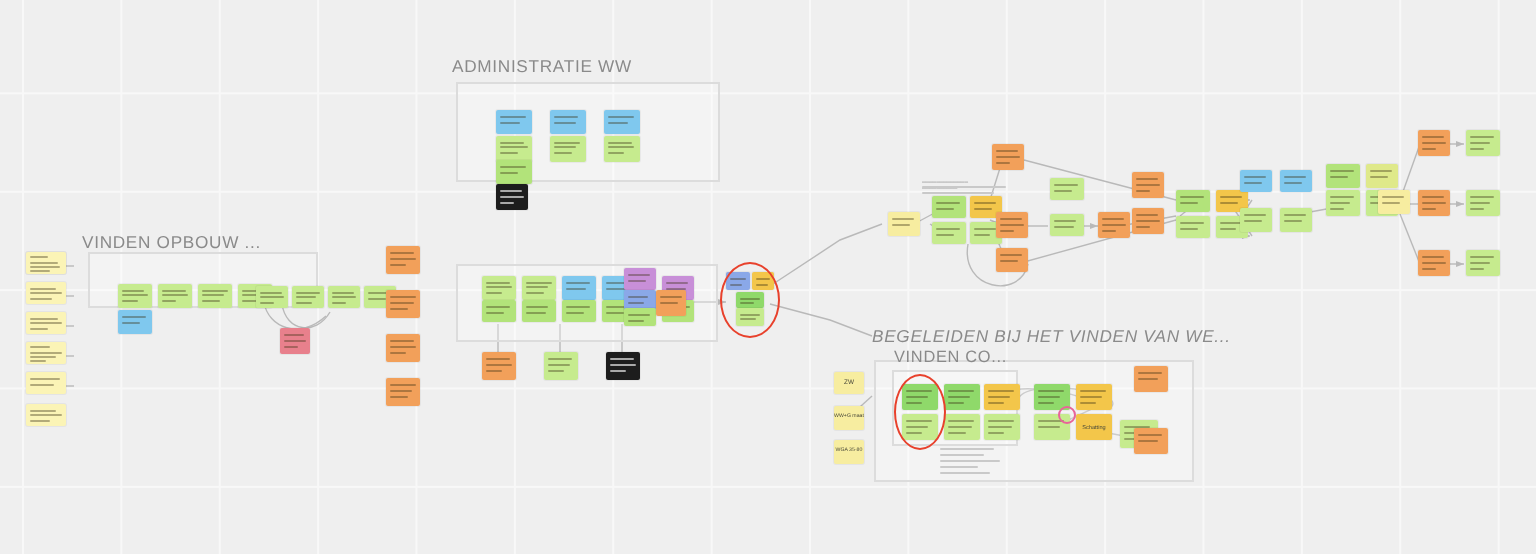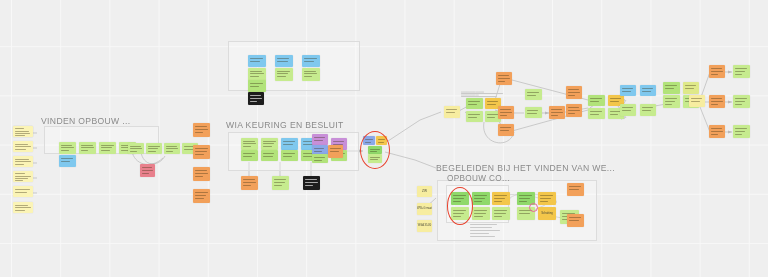--- a/index.html
+++ b/index.html
@@ -166,27 +166,27 @@
       <polygon points="732,72 728,70.5 728,73.5"></polygon>
       <polygon points="732,102 728,100.5 728,103.5"></polygon>
       <polygon points="732,132 728,130.5 728,133.5"></polygon>
     </g>
   </svg>
 
   <div class="frame" style="left:44px;top:126px;width:115px;height:28px;"></div>
   <div class="frame-title" style="left:41px;top:116px;">VINDEN OPBOUW ...</div>
 
   <div class="frame" style="left:228px;top:41px;width:132px;height:50px;"></div>
+  <div class="frame-title" style="left:226px;top:28px;">ADMINISTRATIE WW</div>
 
   <div class="frame" style="left:228px;top:132px;width:131px;height:39px;"></div>
-  <div class="frame-title" style="left:226px;top:120px;">WIA KEURING EN BESLUIT</div>
 
   <div class="frame" style="left:437px;top:180px;width:160px;height:61px;"></div>
-  <div class="frame-title" style="left:436px;top:163px;">BEGELEIDEN BIJ HET VINDEN VAN WE...</div>
-  <div class="frame-title sub" style="left:447px;top:174px;">OPBOUW CO...</div>
+  <div class="frame-title" style="left:436px;top:163px;font-style:italic;">BEGELEIDEN BIJ HET VINDEN VAN WE...</div>
+  <div class="frame-title sub" style="left:447px;top:174px;">VINDEN CO...</div>
   <div class="frame" style="left:446px;top:185px;width:63px;height:38px;"></div>
 
   <div class="note y head" style="left:13px;top:126px;width:20px;height:11px;">
     <div class="ln" style="top:2px;width:9px;"></div>
       <div class="ln" style="top:4.5px;right:auto;width:14px;"></div>
     <div class="ln" style="top:7px;width:15px;"></div>
       <div class="ln" style="top:9px;width:10px;"></div>
   </div>
   <div class="note y" style="left:13px;top:141px;width:20px;height:11px;">
     <div class="ln" style="top:2.5px;width:13px;"></div>

